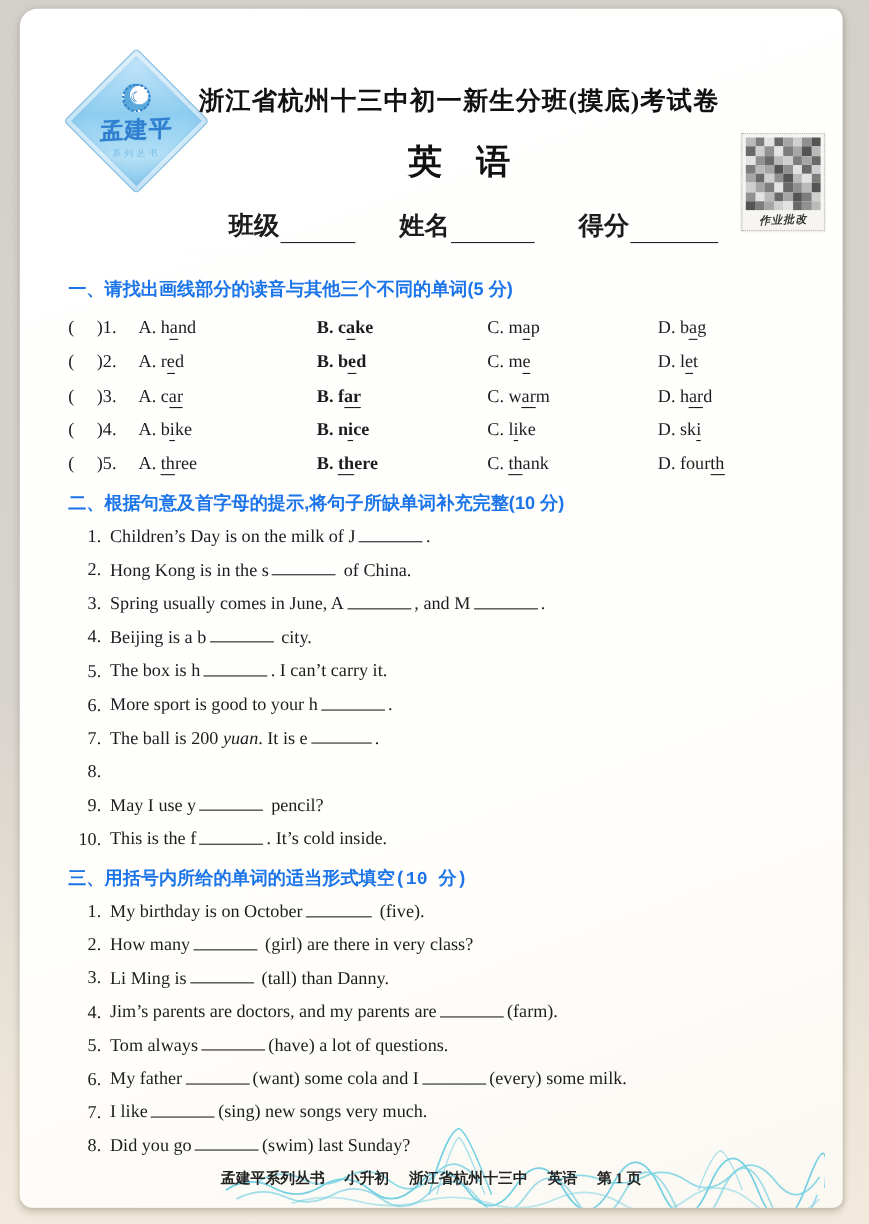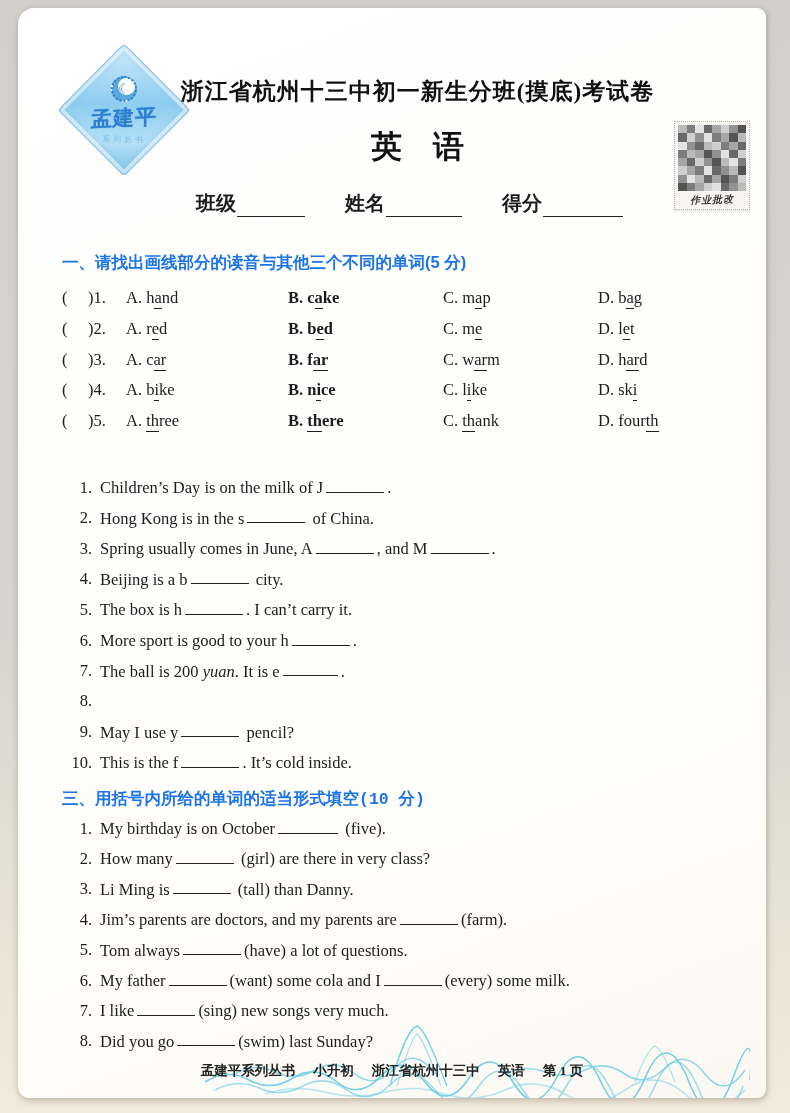--- a/index.html
+++ b/index.html
@@ -34,21 +34,21 @@
     color:#2f7fc8; font-size:13px; line-height:1;
   }
   .logo-title { font-weight:bold; font-size:21px; color:#2f7fd0; letter-spacing:1px;
     transform:skewX(-4deg) rotate(-3deg); text-shadow:0 0 1px rgba(47,127,208,.55); }
   .logo-sub { font-size:8px; color:#79bde6; letter-spacing:3px; }
   
   .exam-title { position:absolute; left:150px; right:105px; top:76px; text-align:center;
     font-size:23px; font-weight:bold; letter-spacing:1px; color:#111; }
   .subject { position:absolute; left:150px; right:105px; top:126px; text-align:center;
     font-size:31px; font-weight:bold; white-space:pre; color:#111; }
-  .fields { position:absolute; left:196px; top:190px; display:flex; font-size:20px; font-weight:600;font-family:Liberation Mono, monospace; }
+  .fields { position:absolute; left:208px; top:190px; display:flex; font-size:23px; font-weight:600;font-family:Liberation Mono, monospace; }
   .field { display:flex; align-items:flex-end; margin-right:40px; }
   .field-blank { display:inline-block; height:1.05em; border-bottom:1.4px solid #222; margin-left:1px; }
   
   .stamp { position:absolute; left:674px; top:121px; width:76px;
     background:#f7f5f1; border:1px dotted #b9b5ad; padding:3px 3px 2px;
     box-shadow:0 1px 2px rgba(0,0,0,.15); }
   .mosaic { width:68px; height:66px; display:grid; grid-template-columns:repeat(8,1fr); grid-auto-rows:1fr; }
   .stamp-caption { text-align:center; font-size:10px; font-weight:bold; color:#3a3a3a;
     letter-spacing:1px; transform:rotate(-2deg); padding-top:2px; font-style:italic; }
   
@@ -214,20 +214,21 @@
       <div class="s1row">
         <span class="paren">(</span>
         <span class="qnum">)5.</span>
         <span class="opt opt-a"><span>A. </span><span></span><span class="uline">th</span><span>ree</span></span>
         <span class="opt opt-b"><span>B. </span><span></span><span class="uline">th</span><span>ere</span></span>
         <span class="opt opt-c"><span>C. </span><span></span><span class="uline">th</span><span>ank</span></span>
         <span class="opt opt-d"><span>D. </span><span>four</span><span class="uline">th</span><span></span></span>
       </div>
     </div>
 
+  <div class="sec-head" style="top: 447px; color: rgb(27, 116, 232);">二、根据句意及首字母的提示,将句子所缺单词补充完整(10 分)</div>
   <div class="items s2" style="top:477px">
       <div class="item-row">
         <span class="inum">1.</span>
         <span class="ibody"><span>Children’s Day is on the milk of J</span><span class="blank" style="width: 58px;"></span><span>.</span></span>
       </div>
       <div class="item-row">
         <span class="inum">2.</span>
         <span class="ibody"><span>Hong Kong is in the s</span><span class="blank" style="width: 58px;"></span><span> of China.</span></span>
       </div>
       <div class="item-row">

